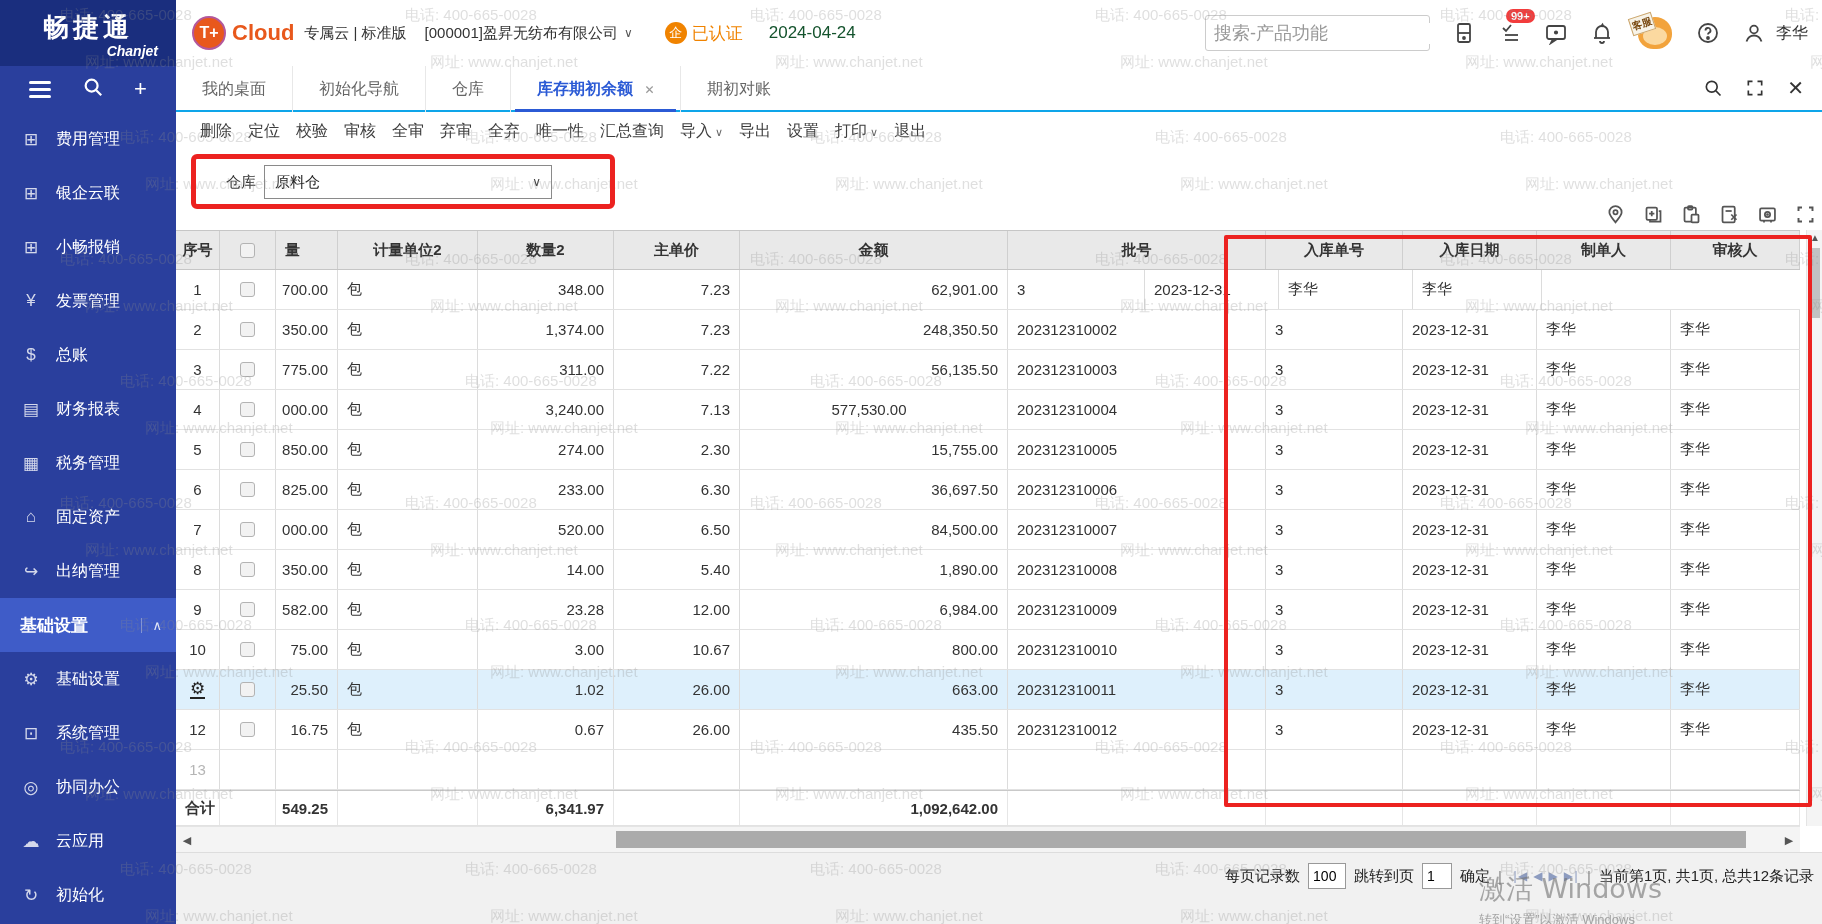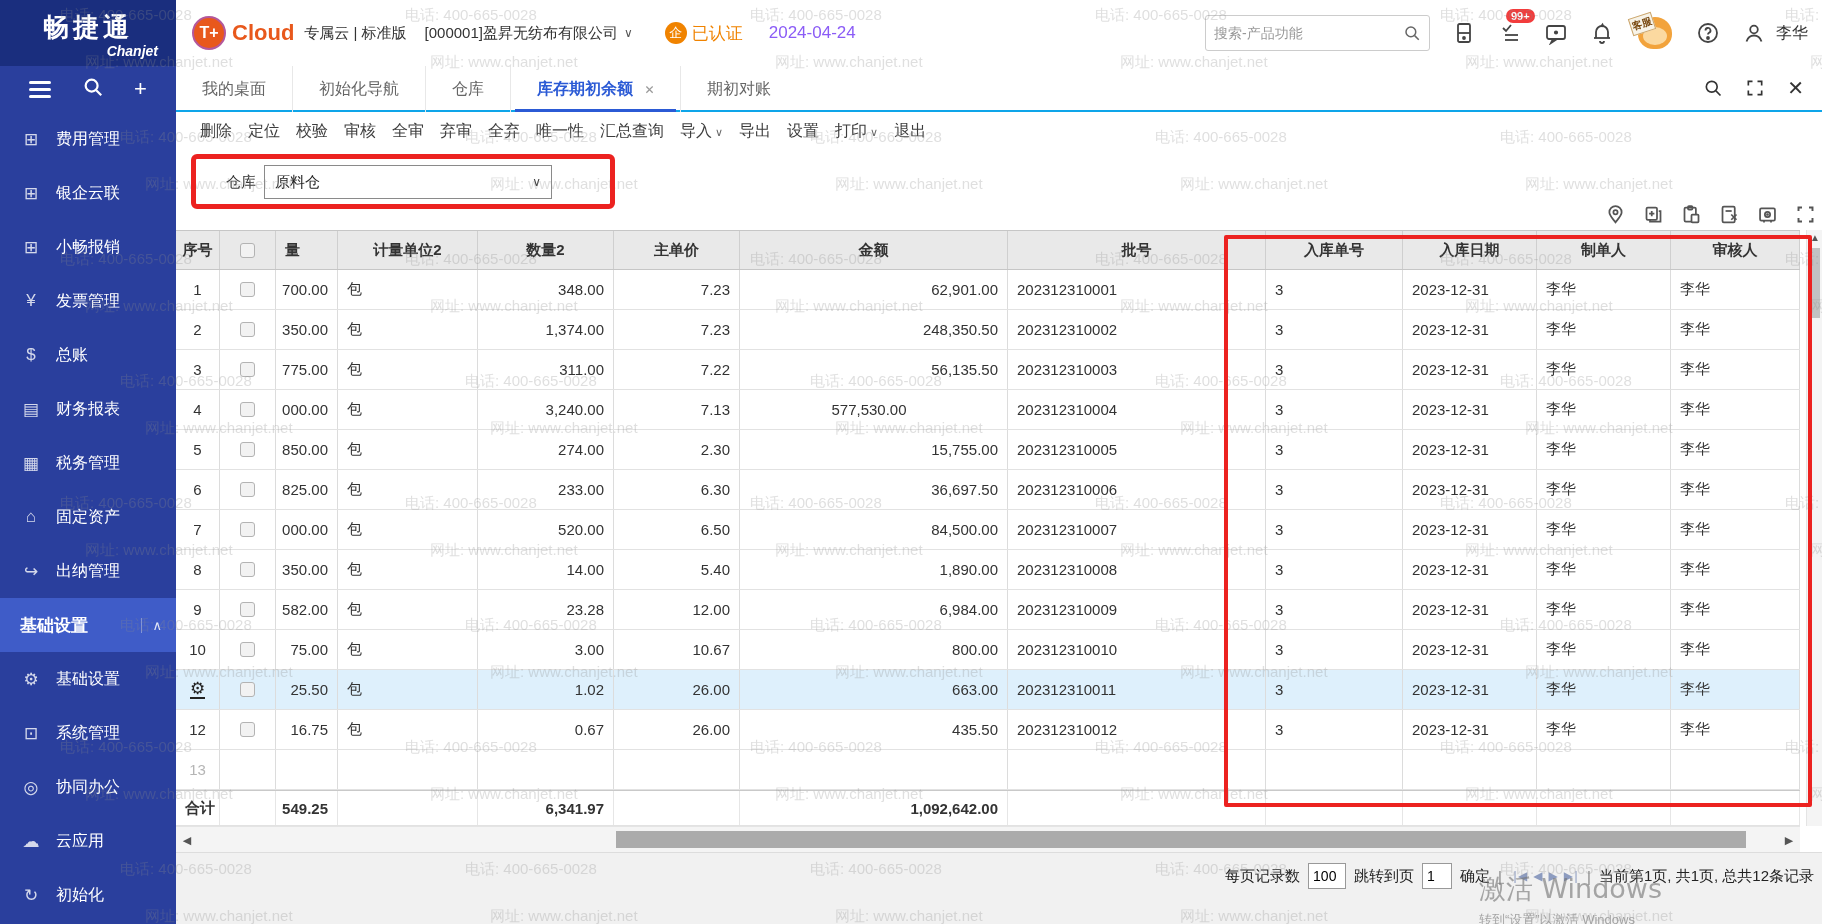--- a/index.html
+++ b/index.html
@@ -26,23 +26,23 @@
   .side-section { height:54px; display:flex; align-items:center; justify-content:space-between; padding:0 14px 0 20px; background:#3f5cc8; color:#fff; font-size:17px; font-weight:bold; cursor:pointer; }
   .side-section .arr { font-size:13px; font-weight:normal; color:rgba(255,255,255,.85); border-left:1px solid rgba(255,255,255,.35); padding-left:10px; }
   
   .topbar { position:absolute; left:176px; top:0; width:1646px; height:66px; background:#fff; display:flex; align-items:center; z-index:6; }
   .tplus { width:34px; height:34px; border-radius:50%; background:#e8581c; color:#fff; font-weight:bold; font-size:16px; display:flex; align-items:center; justify-content:center; margin-left:16px; border:2px solid #b3589c; }
   .cloud-word { color:#e8581c; font-size:22px; font-weight:bold; margin:0 10px 0 6px; }
   .company { font-size:15px; color:#333; }
   .caret { color:#555; font-size:12px; margin:0 6px; }
   .cert { display:flex; align-items:center; margin-left:26px; color:#f08300; font-size:17px; }
   .cert-badge { width:22px; height:22px; border-radius:50%; background:#f08300; color:#fff; font-size:13px; display:flex; align-items:center; justify-content:center; margin-right:5px; }
-  .topdate { margin-left:26px; font-size:17px; color:#8b5cf6; }
+  .topdate { margin-left:26px; font-size:17px; color:#14532d; }
   .topsearch { margin-left:auto; width:225px; height:36px; border:1px solid #ccc; border-radius:3px; display:flex; align-items:center; padding:0 8px; }
-  .topsearch input { border:none; outline:none; flex:1; font-size:14px; color:#333; font-family:inherit; }
+  .topsearch input { border:none; outline:none; flex:1; font-size:18px; color:#333; font-family:inherit; }
   .topsearch input::placeholder { color:#999; }
   .hicon { margin-left:22px; width:24px; height:24px; color:#444; position:relative; cursor:pointer; flex:none; }
   .hicon svg { width:24px; height:24px; display:block; }
   .badge99 { position:absolute; top:-12px; left:8px; background:#f23c3c; color:#fff; border-radius:9px; font-size:11px; padding:1px 5px; font-weight:bold; }
   .mascot { width:44px; height:40px; position:relative; margin-left:16px; flex:none; cursor:pointer; }
   .mascot .head { position:absolute; right:2px; top:4px; width:34px; height:32px; background:#f2a33c; border-radius:50% 50% 45% 45%; }
   .mascot .face { position:absolute; right:7px; top:14px; width:24px; height:18px; background:#fbd9a0; border-radius:50%; }
   .mascot .sign { position:absolute; left:0; top:2px; width:24px; height:18px; background:#f7f3e8; border:1px solid #caa46a; transform:rotate(-18deg); font-size:10px; color:#7a4a12; text-align:center; line-height:16px; font-weight:bold; }
   .username { margin-left:10px; font-size:16px; color:#333; margin-right:14px; }
   
@@ -516,23 +516,20 @@
         </div>
         <div class="tc ar" style="width: 136px;">
           <span>348.00</span>
         </div>
         <div class="tc ar" style="width: 126px;">
           <span>7.23</span>
         </div>
         <div class="tc ar" style="width: 268px;">
           <span>62,901.00</span>
         </div>
-        <div class="tc al" style="width: 258px;">
-          <span>202312310001</span>
-        </div>
         <div class="tc al" style="width: 137px;">
           <span>3</span>
         </div>
         <div class="tc al" style="width: 134px;">
           <span>2023-12-31</span>
         </div>
         <div class="tc al" style="width: 134px;">
           <span>李华</span>
         </div>
         <div class="tc al" style="width: 129px;">

